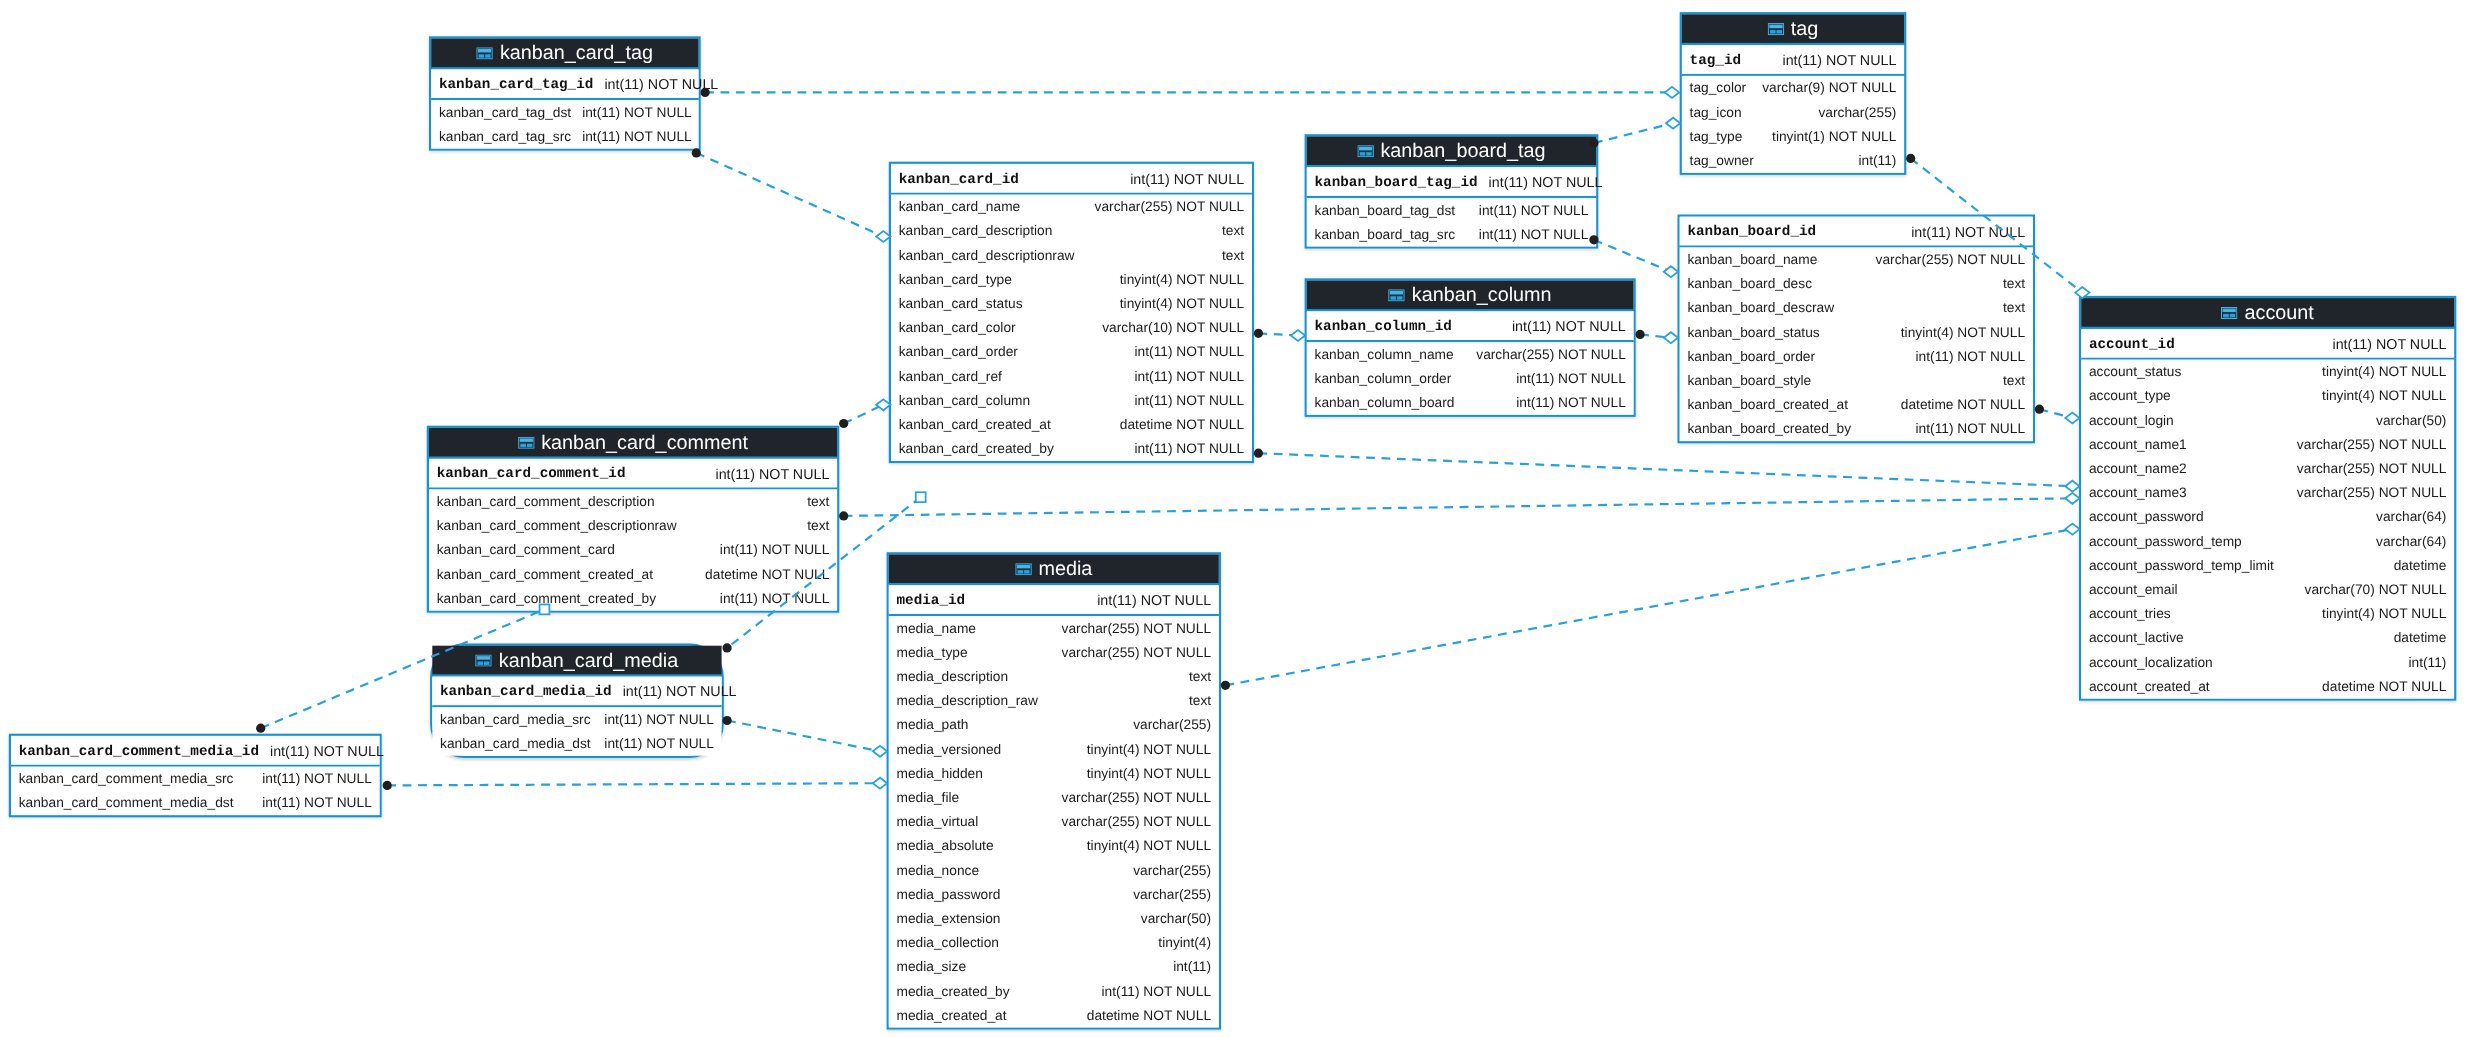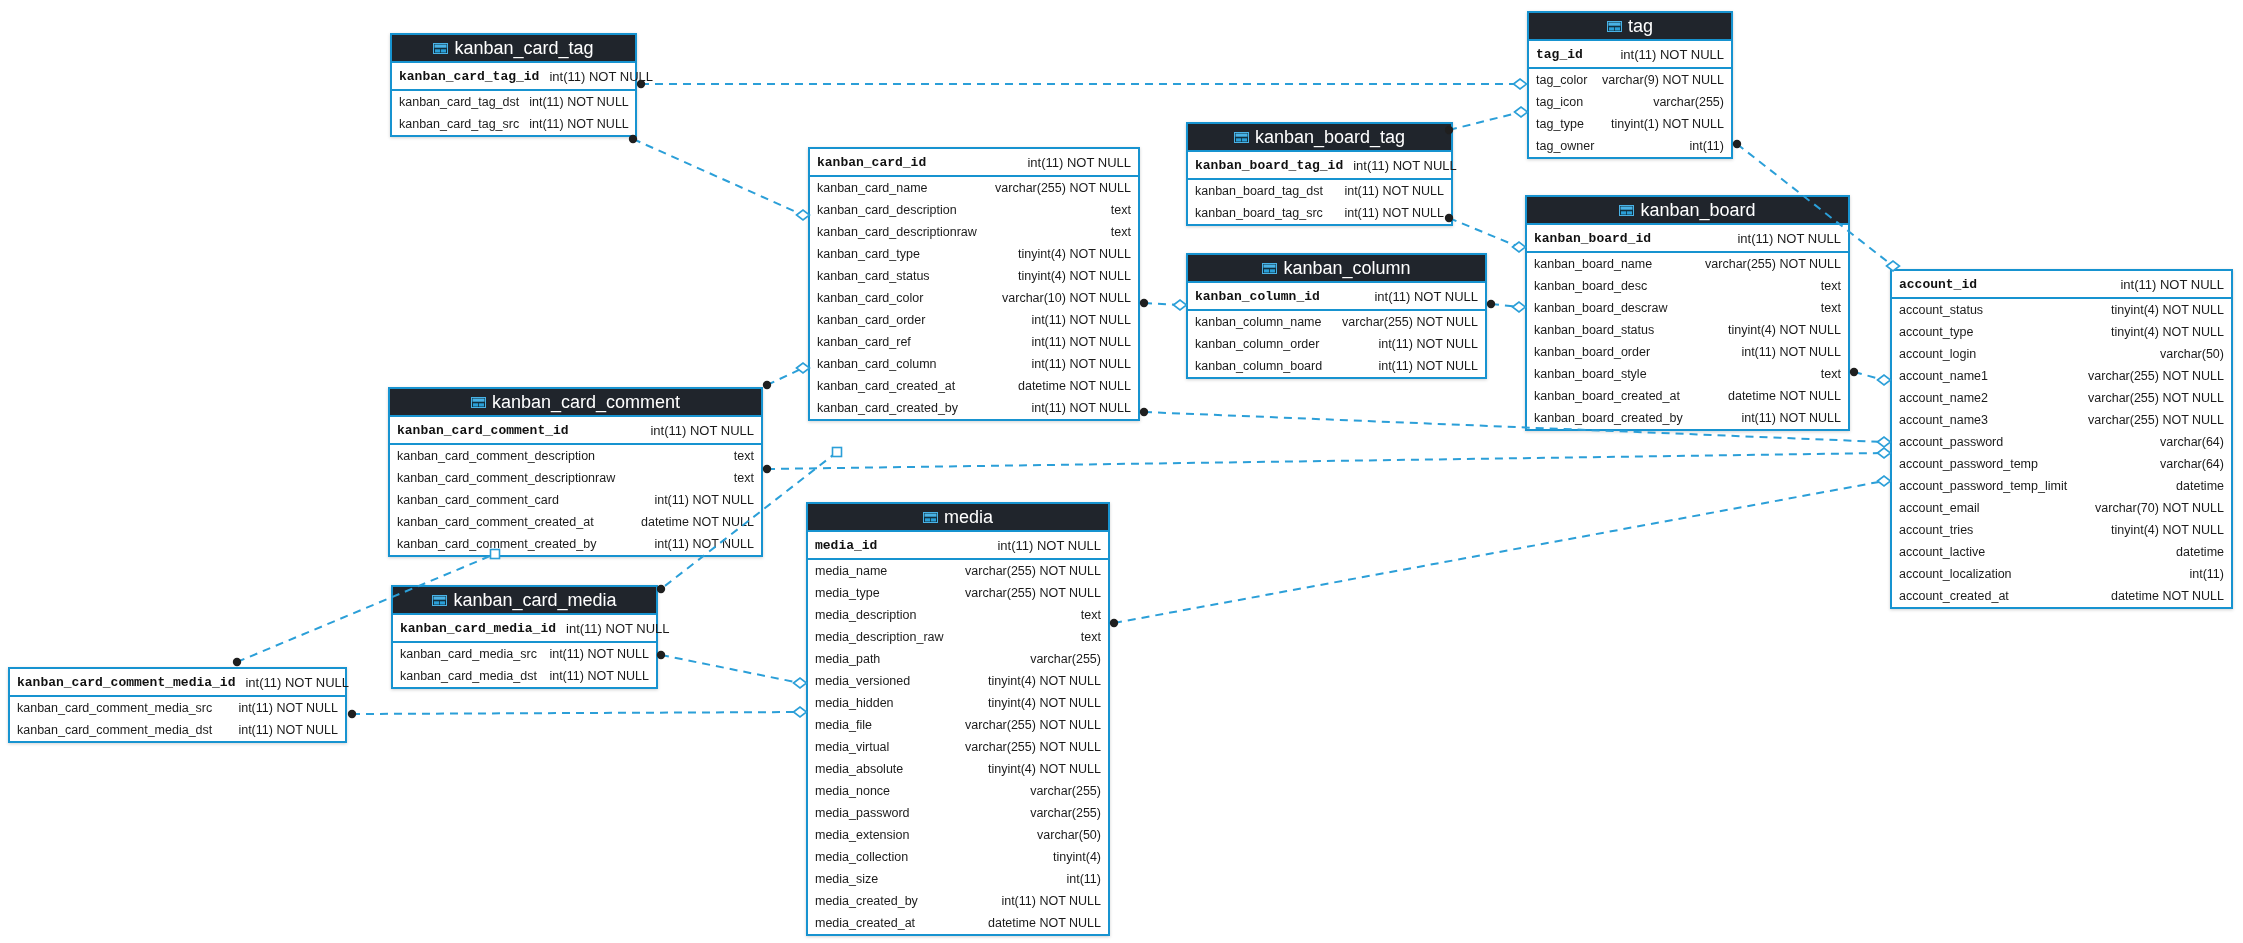--- a/index.html
+++ b/index.html
@@ -273,31 +273,20 @@
           <span class="fname">kanban_column_order</span>
           <span class="ftype">int(11) NOT NULL</span>
         </div>
         <div class="row">
           <span class="fname">kanban_column_board</span>
           <span class="ftype">int(11) NOT NULL</span>
         </div>
       </div>
     </div>
     <div class="tbl" style="left: 1525px; top: 195px; width: 325px;">
-      <div class="hdr">
-        <span class="ticon">
-          <svg width="15" height="11" viewBox="0 0 15 11">
-            <rect x="0.5" y="0.5" width="14" height="10" fill="#11303f" stroke="#49b2e6"></rect>
-            <rect x="1.5" y="1.5" width="12" height="3.2" fill="#49b2e6"></rect>
-            <rect x="2" y="6.3" width="5.2" height="3.2" fill="#2a9fd8"></rect>
-            <rect x="8" y="6.3" width="5" height="3.2" fill="#2a9fd8"></rect>
-          </svg>
-        </span>
-        <span>kanban_board</span>
-      </div>
       <div class="pksec">
         <div class="row">
           <span class="fname">kanban_board_id</span>
           <span class="ftype">int(11) NOT NULL</span>
         </div>
       </div>
       <div class="colsec">
         <div class="row">
           <span class="fname">kanban_board_name</span>
           <span class="ftype">varchar(255) NOT NULL</span>
@@ -326,20 +315,31 @@
           <span class="fname">kanban_board_created_at</span>
           <span class="ftype">datetime NOT NULL</span>
         </div>
         <div class="row">
           <span class="fname">kanban_board_created_by</span>
           <span class="ftype">int(11) NOT NULL</span>
         </div>
       </div>
     </div>
     <div class="tbl" style="left: 1890px; top: 269px; width: 343px;">
+      <div class="hdr">
+        <span class="ticon">
+          <svg width="15" height="11" viewBox="0 0 15 11">
+            <rect x="0.5" y="0.5" width="14" height="10" fill="#11303f" stroke="#49b2e6"></rect>
+            <rect x="1.5" y="1.5" width="12" height="3.2" fill="#49b2e6"></rect>
+            <rect x="2" y="6.3" width="5.2" height="3.2" fill="#2a9fd8"></rect>
+            <rect x="8" y="6.3" width="5" height="3.2" fill="#2a9fd8"></rect>
+          </svg>
+        </span>
+        <span>account</span>
+      </div>
       <div class="pksec">
         <div class="row">
           <span class="fname">account_id</span>
           <span class="ftype">int(11) NOT NULL</span>
         </div>
       </div>
       <div class="colsec">
         <div class="row">
           <span class="fname">account_status</span>
           <span class="ftype">tinyint(4) NOT NULL</span>
@@ -432,21 +432,21 @@
         <div class="row">
           <span class="fname">kanban_card_comment_created_at</span>
           <span class="ftype">datetime NOT NULL</span>
         </div>
         <div class="row">
           <span class="fname">kanban_card_comment_created_by</span>
           <span class="ftype">int(11) NOT NULL</span>
         </div>
       </div>
     </div>
-    <div class="tbl" style="left: 391px; top: 585px; width: 267px;">
+    <div class="tbl" style="left: 391px; top: 585px; width: 267px; border-radius: 31px;">
       <div class="hdr">
         <span class="ticon">
           <svg width="15" height="11" viewBox="0 0 15 11">
             <rect x="0.5" y="0.5" width="14" height="10" fill="#11303f" stroke="#49b2e6"></rect>
             <rect x="1.5" y="1.5" width="12" height="3.2" fill="#49b2e6"></rect>
             <rect x="2" y="6.3" width="5.2" height="3.2" fill="#2a9fd8"></rect>
             <rect x="8" y="6.3" width="5" height="3.2" fill="#2a9fd8"></rect>
           </svg>
         </span>
         <span>kanban_card_media</span>

